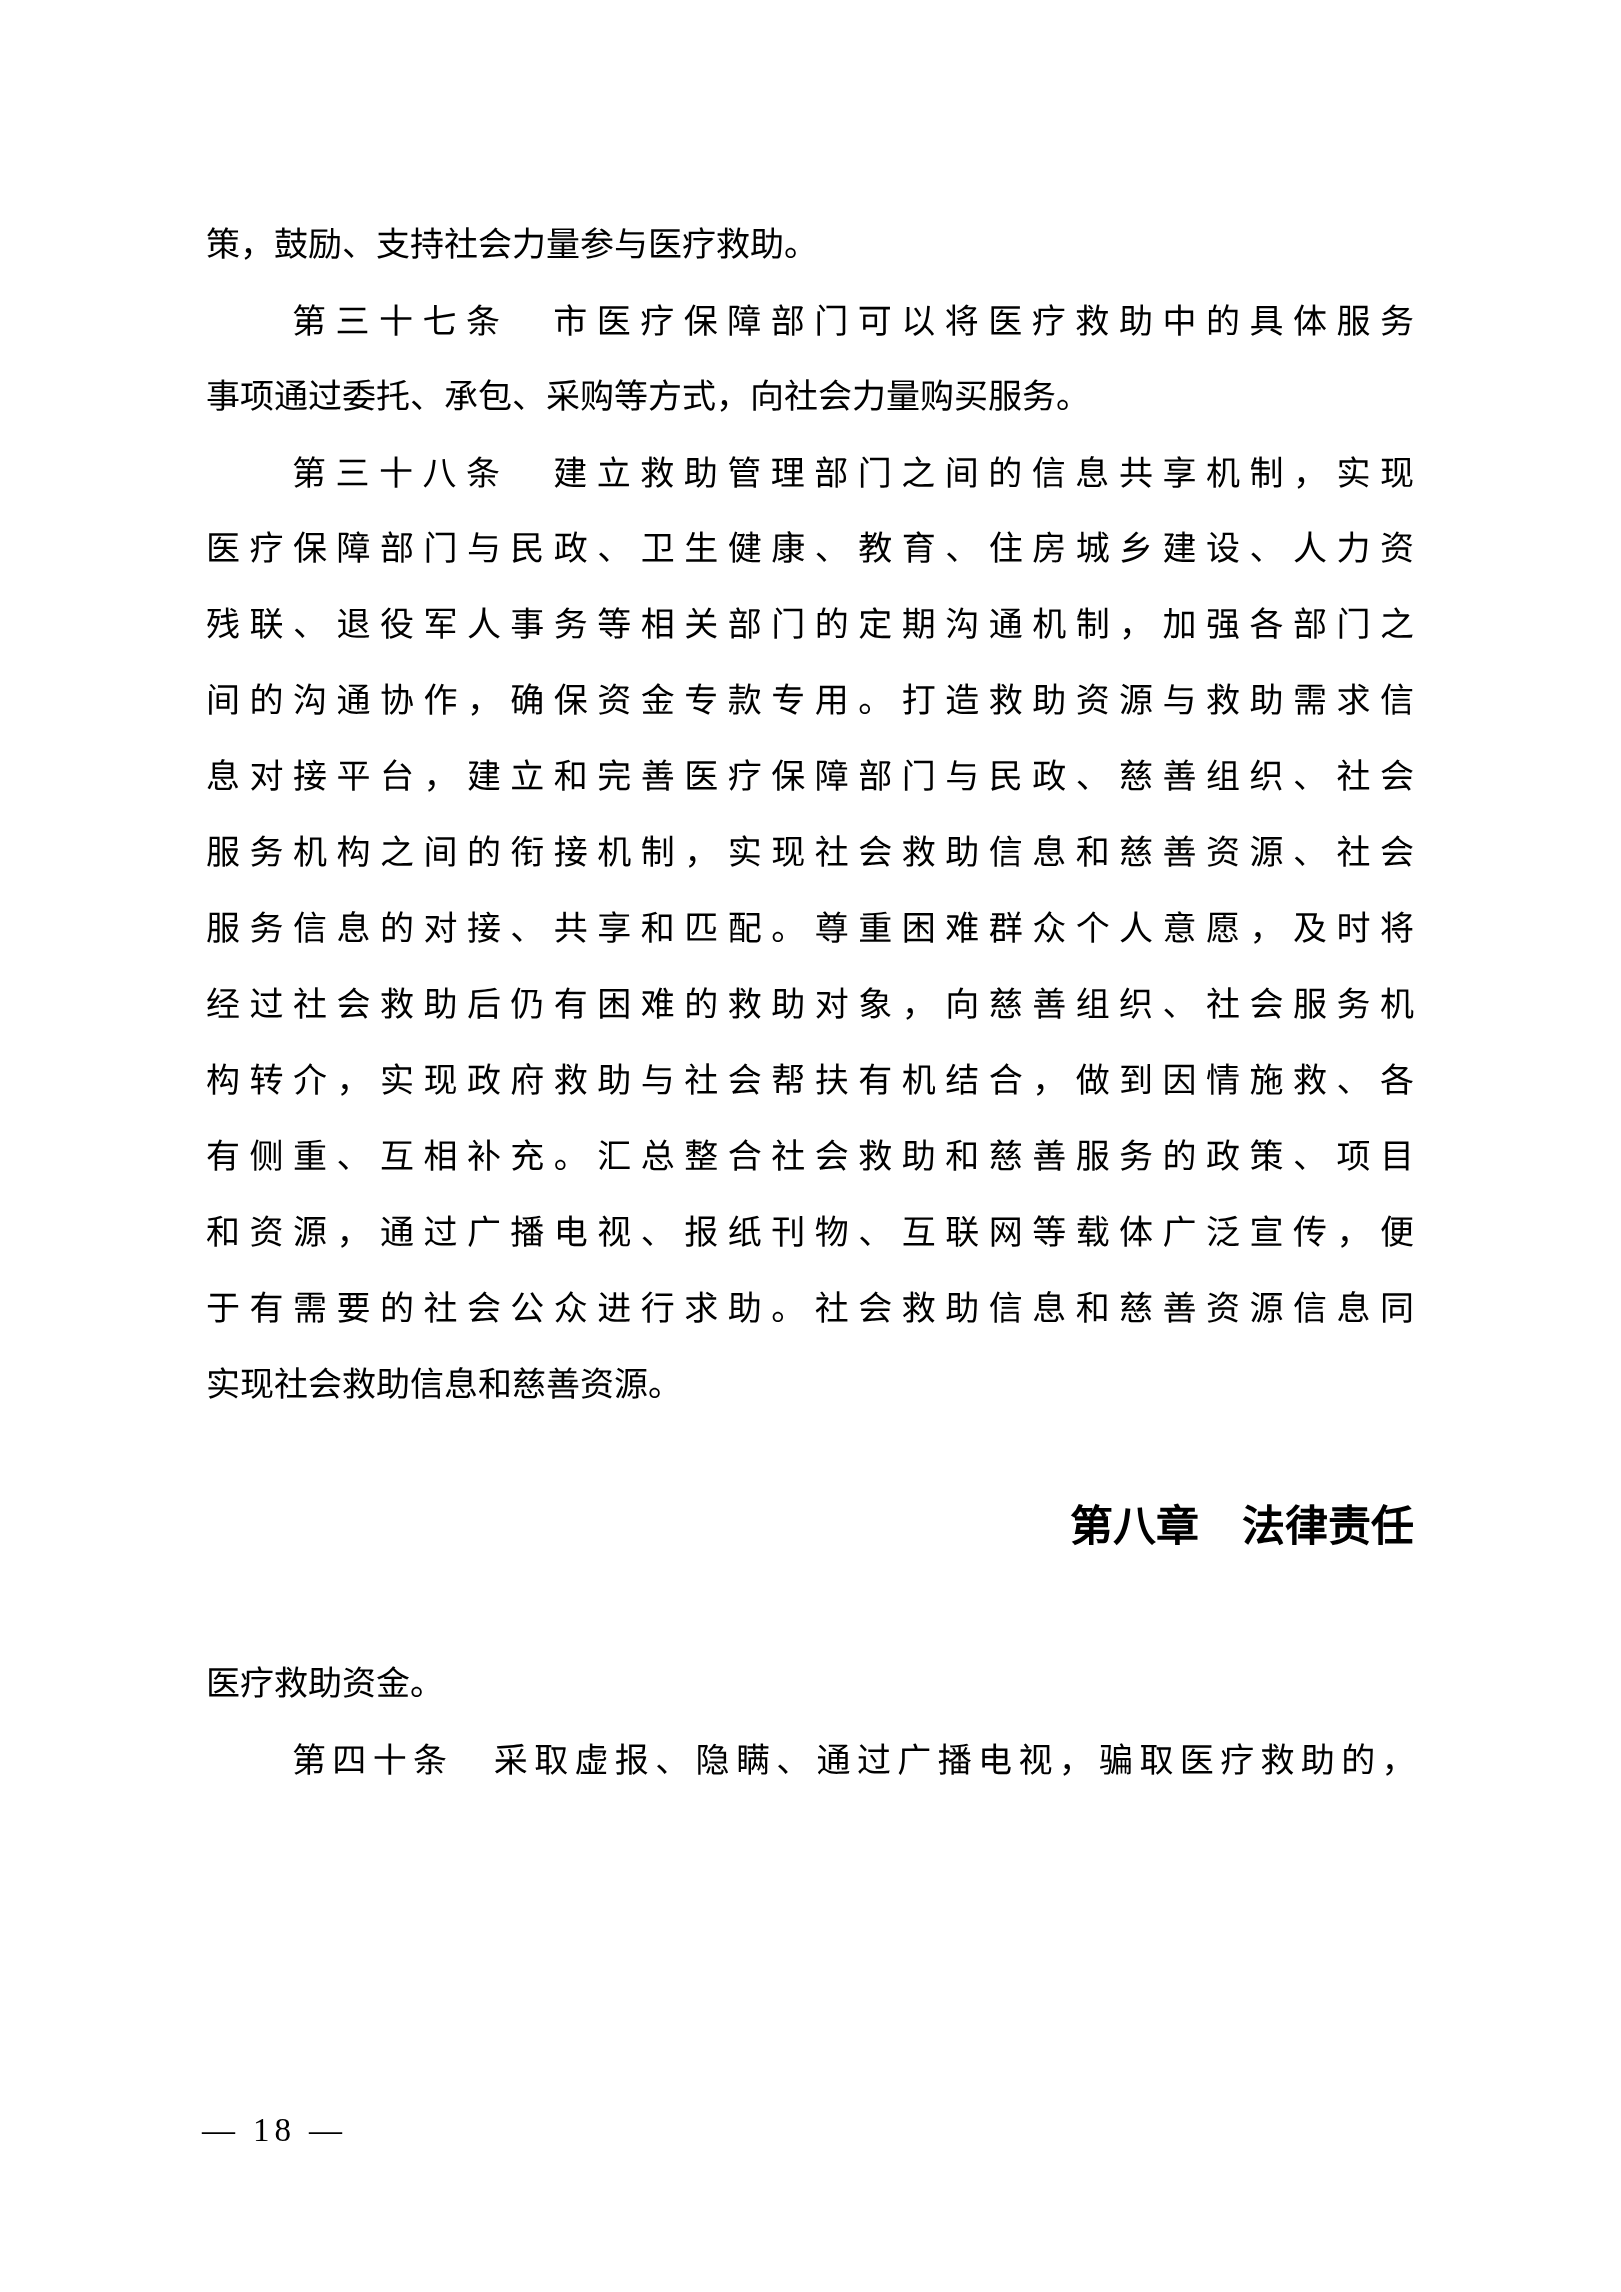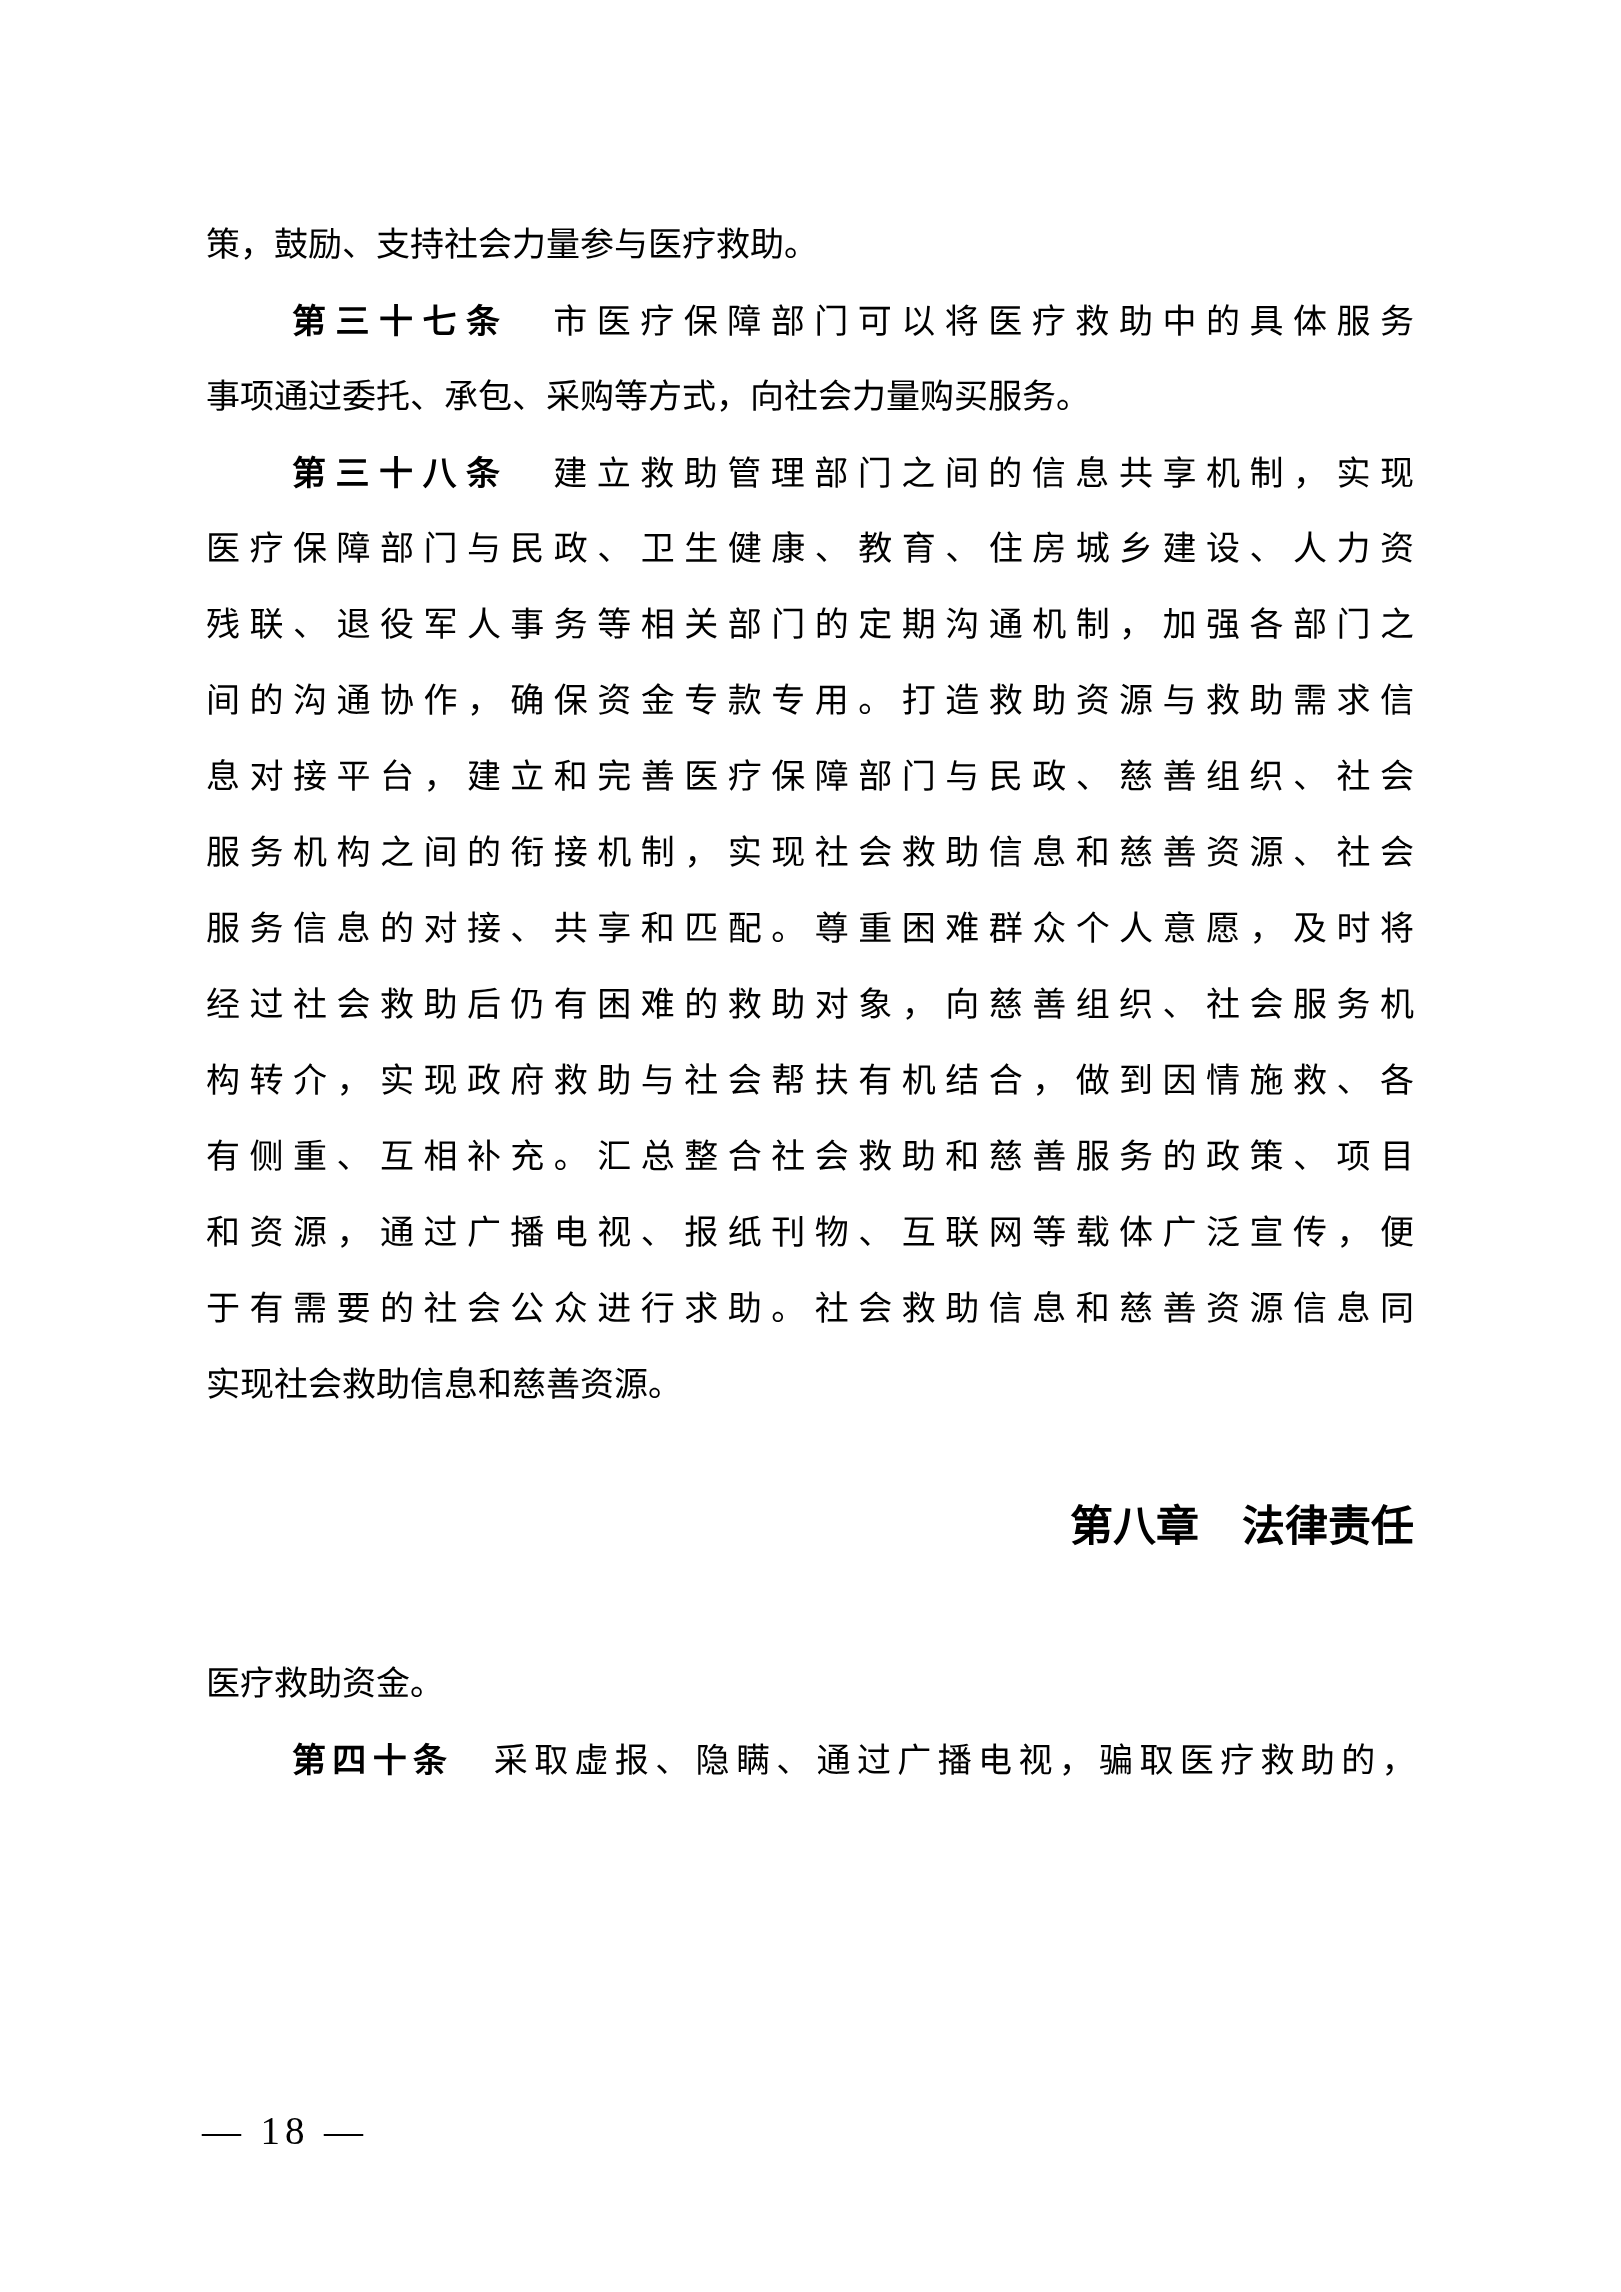--- a/index.html
+++ b/index.html
@@ -29,38 +29,38 @@
     text-align: justify;
     text-align-last: justify;
   }
   .last {
     text-align: left;
     text-align-last: left;
   }
   .indent { text-indent: 86px; }
   .tight { letter-spacing: -1.6px; }
   .art {
-    font-weight: 700;
+    font-weight: 400;
     font-family: "Liberation Sans", "DejaVu Sans", sans-serif;
   }
   .chapter {
     height: 76px;
     line-height: 76px;
     margin-top: 69px;
     margin-bottom: 78px;
     font-size: 43px;
     font-weight: 700;
     text-align: right;
     font-family: Liberation Mono, monospace;
   }
   .footer {
     position: absolute;
     left: 202px;
     top: 2107px;
-    font-size: 39px;
+    font-size: 33px;
     line-height: 47px;
     letter-spacing: 4.9px;
     font-family: "Liberation Serif", "DejaVu Serif", serif;
   }
 </style>
 </head>
 <body>
 
 <div class="page">
   <div class="content">

